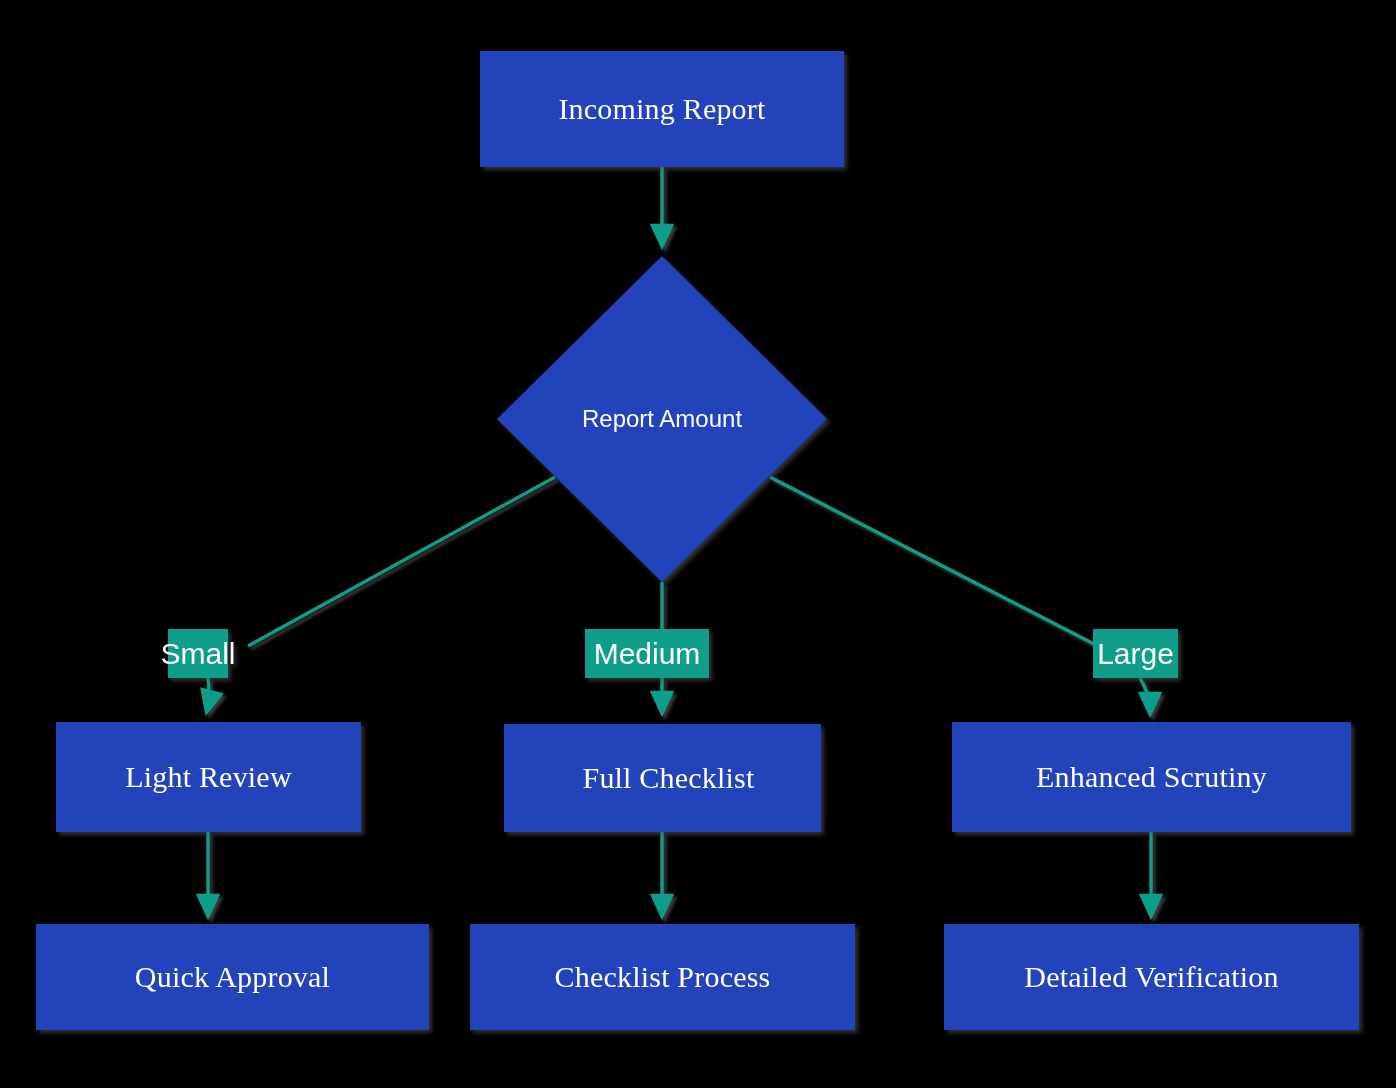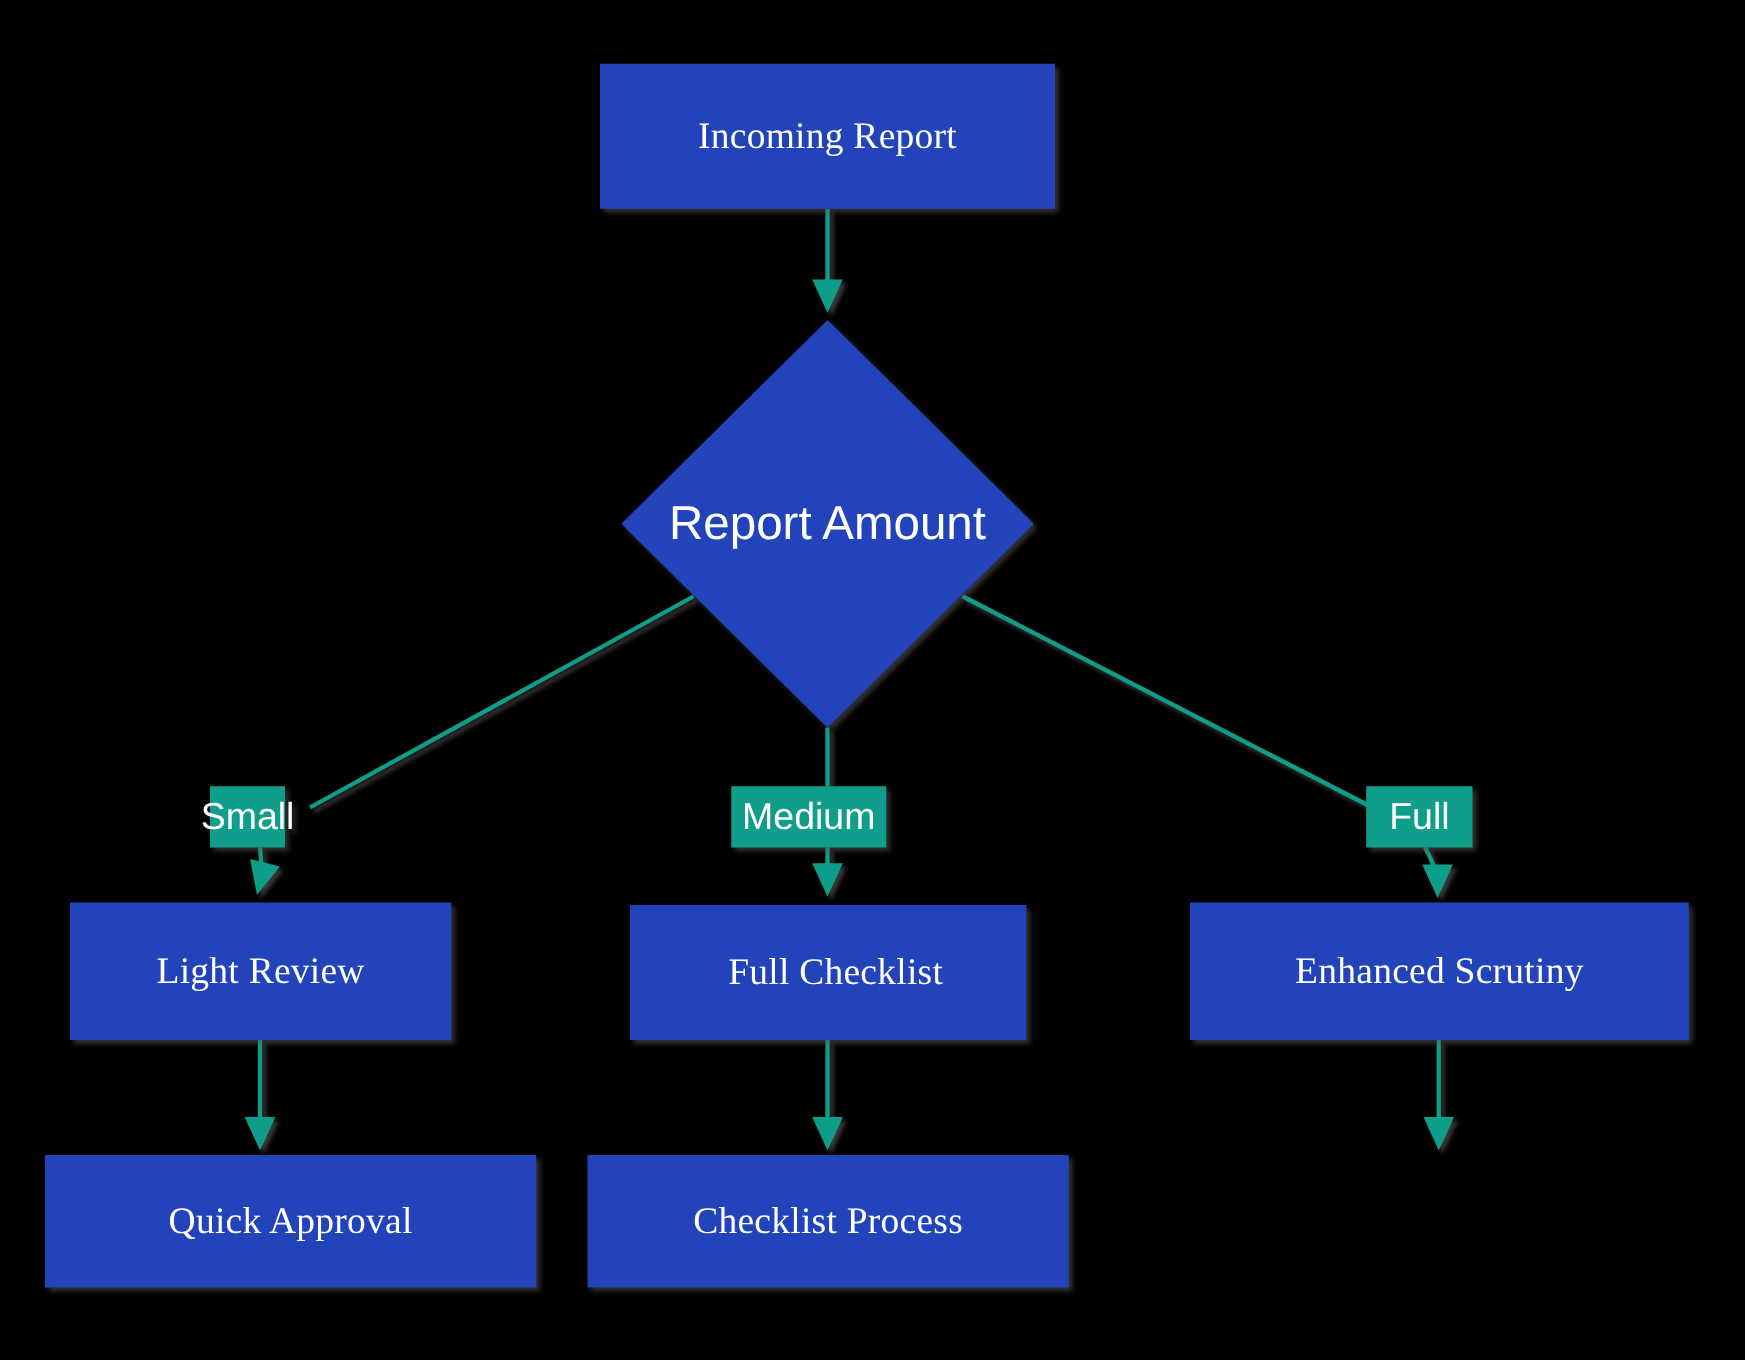--- a/index.html
+++ b/index.html
@@ -60,21 +60,21 @@
     top: 0;
     width: 100%;
     height: 100%;
     background: #2243ba;
     clip-path: polygon(50% 0%, 100% 50%, 50% 100%, 0% 50%);
   }
   .diamond-text {
     position: relative;
     z-index: 2;
     color: #ffffff;
-    font-size: 38px;
+    font-size: 24px;
     white-space: nowrap;
     line-height: 1;
   }
   .edge-label {
     position: absolute;
     box-sizing: border-box;
     display: flex;
     align-items: center;
     justify-content: center;
     background: #0f9e8a;
@@ -140,21 +140,21 @@
 
   <div class="edge-label" style="left:168px; top:629px; width:60px; height:49px;">
     <span class="edge-label-text">Small</span>
   </div>
 
   <div class="edge-label" style="left:585px; top:629px; width:124px; height:49px;">
     <span class="edge-label-text">Medium</span>
   </div>
 
   <div class="edge-label" style="left:1093px; top:629px; width:85px; height:49px;">
-    <span class="edge-label-text">Full</span>
+    <span class="edge-label-text">Large</span>
   </div>
 
   <div class="node" style="left:56px; top:722px; width:305px; height:110px;">
     <span class="node-label">Light Review</span>
   </div>
 
   <div class="node" style="left:504px; top:724px; width:317px; height:108px;padding-left:12px;">
     <span class="node-label">Full Checklist</span>
   </div>
 
@@ -163,14 +163,17 @@
   </div>
 
   <div class="node" style="left:36px; top:924px; width:393px; height:106px;">
     <span class="node-label">Quick Approval</span>
   </div>
 
   <div class="node" style="left:470px; top:924px; width:385px; height:106px;">
     <span class="node-label">Checklist Process</span>
   </div>
 
+  <div class="node" style="left:944px; top:924px; width:415px; height:106px;">
+    <span class="node-label">Detailed Verification</span>
+  </div>
 
 </div>
 
 </body></html>

